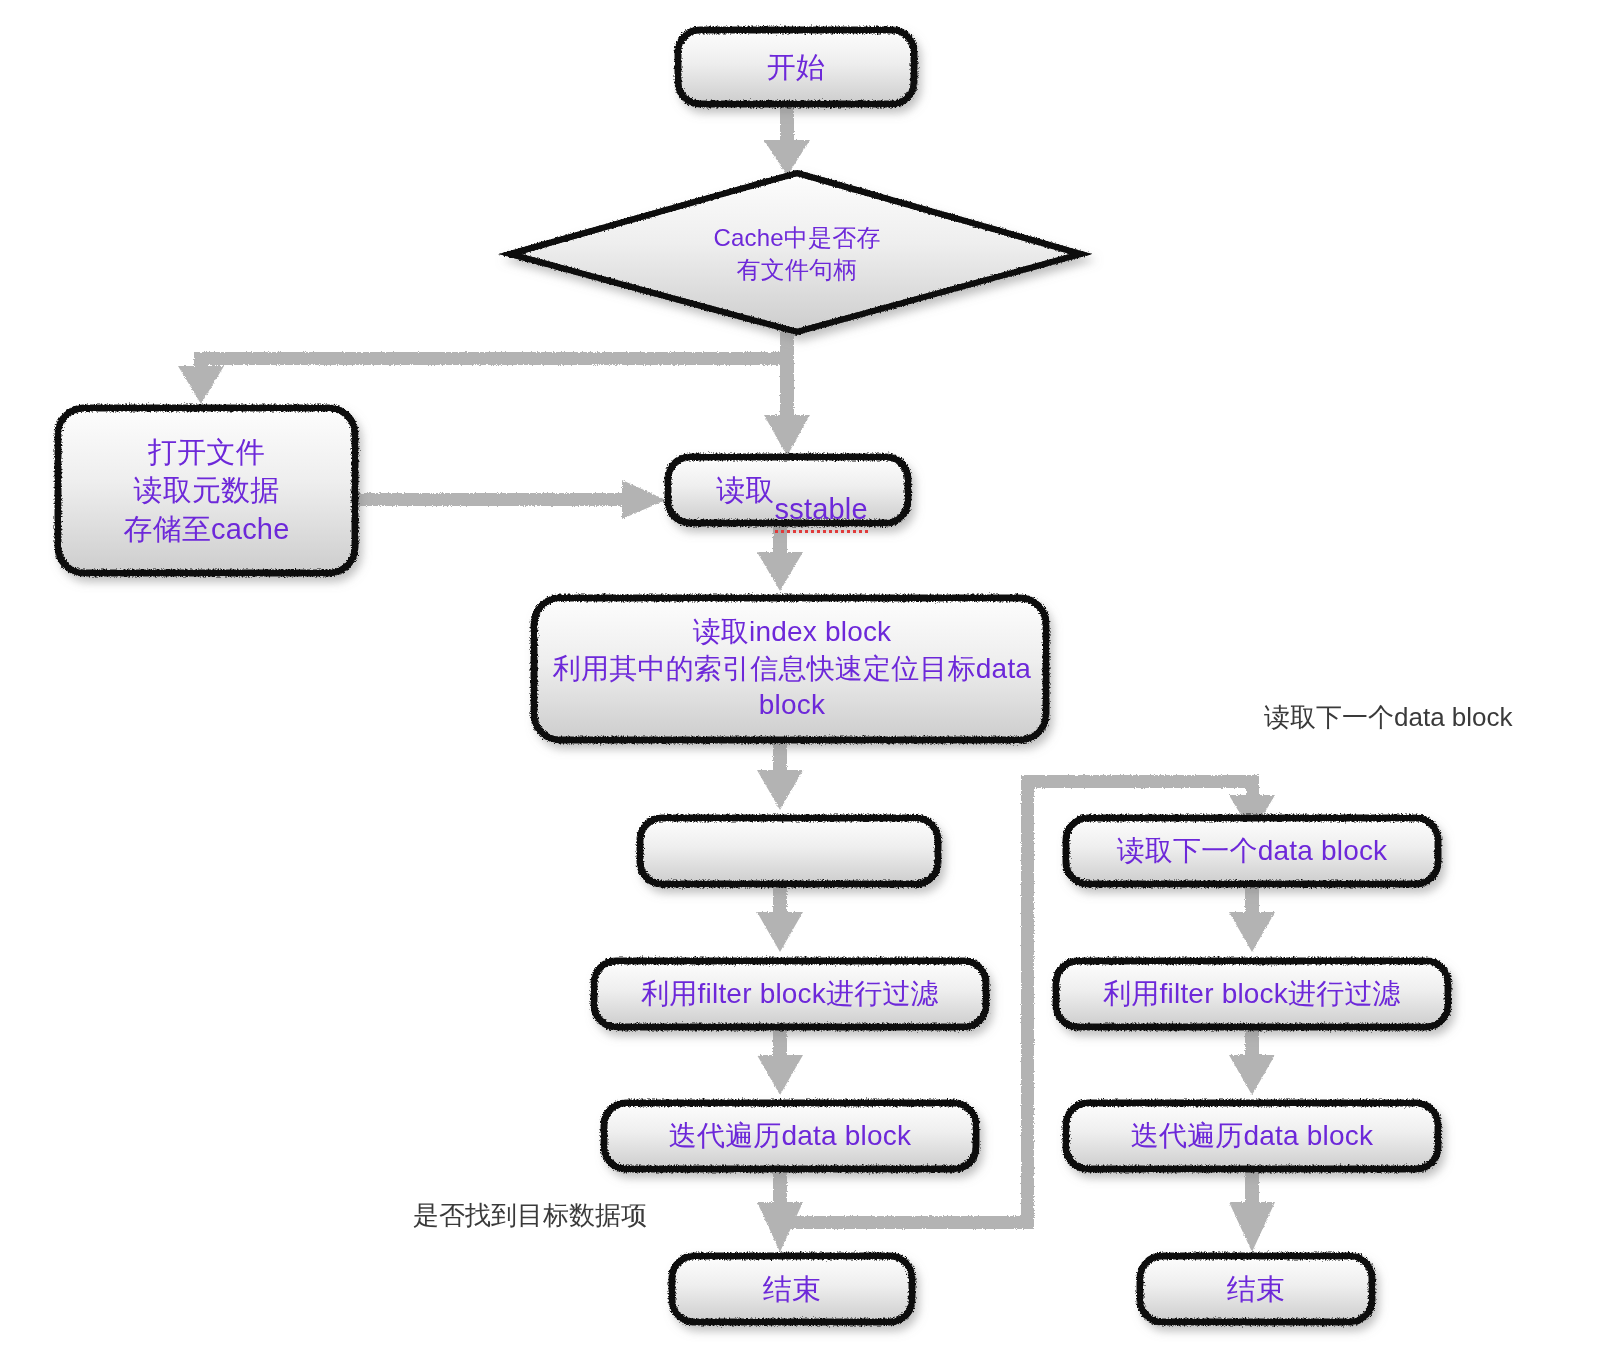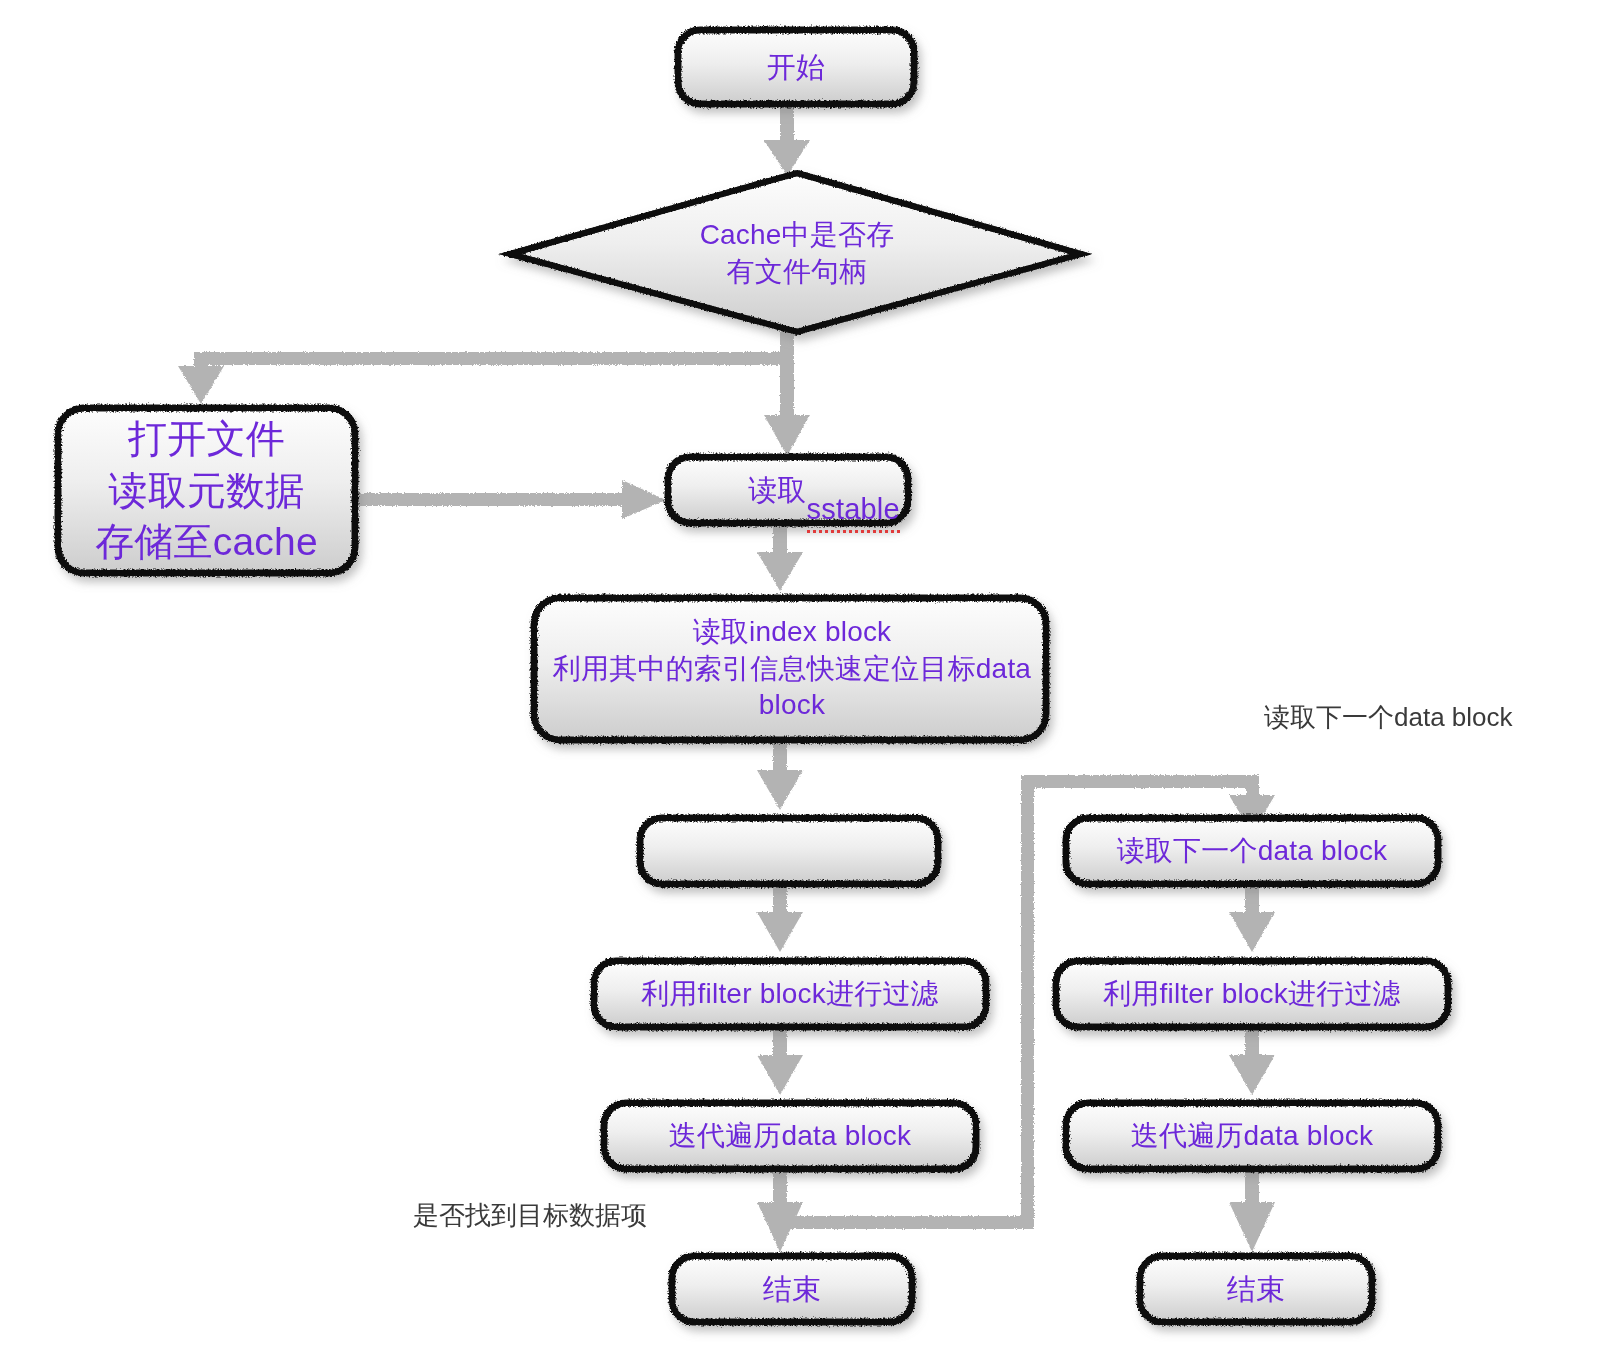--- a/index.html
+++ b/index.html
@@ -221,28 +221,28 @@
     </g>
 
     <g>
       <rect x="1140" y="1256" width="232" height="66" rx="22" ry="22" fill="url(#nodeGrad)" stroke="#111111" stroke-width="6" filter="url(#softShadow)"></rect>
       <rect x="1140" y="1256" width="232" height="66" rx="22" ry="22" fill="none" stroke="#111111" stroke-width="7" filter="url(#roughEdge)"></rect>
     </g>
   </svg>
 
   <div class="node-text" style="left:678px; top:30px; width:236px; height:74px; font-size:29px;">开始</div>
 
-  <div class="node-text" style="left:600px; top:200px; width:394px; height:108px; font-size:28px;">Cache中是否存
+  <div class="node-text" style="left:600px; top:200px; width:394px; height:108px; font-size:24px;">Cache中是否存
 有文件句柄</div>
 
-  <div class="node-text" style="left:58px; top:408px; width:297px; height:165px; font-size:39px;">打开文件
+  <div class="node-text" style="left:58px; top:408px; width:297px; height:165px; font-size:29px;">打开文件
 读取元数据
 存储至cache</div>
 
-  <div class="node-text" style="left:704px; top:457px; width:240px; height:66px; font-size:29px;justify-content:center;">
+  <div class="node-text" style="left:672px; top:457px; width:240px; height:66px; font-size:29px;justify-content:center;">
     <span>读取</span><span class="spell-underline">sstable</span>
   </div>
 
   <div class="node-text multiline-left" style="left:548px; top:606px; width:488px; height:126px; font-size:28px;">读取index block
 利用其中的索引信息快速定位目标data
 block</div>
 
 
   <div class="node-text" style="left:594px; top:961px; width:392px; height:66px; font-size:28px;">利用filter block进行过滤</div>
 

